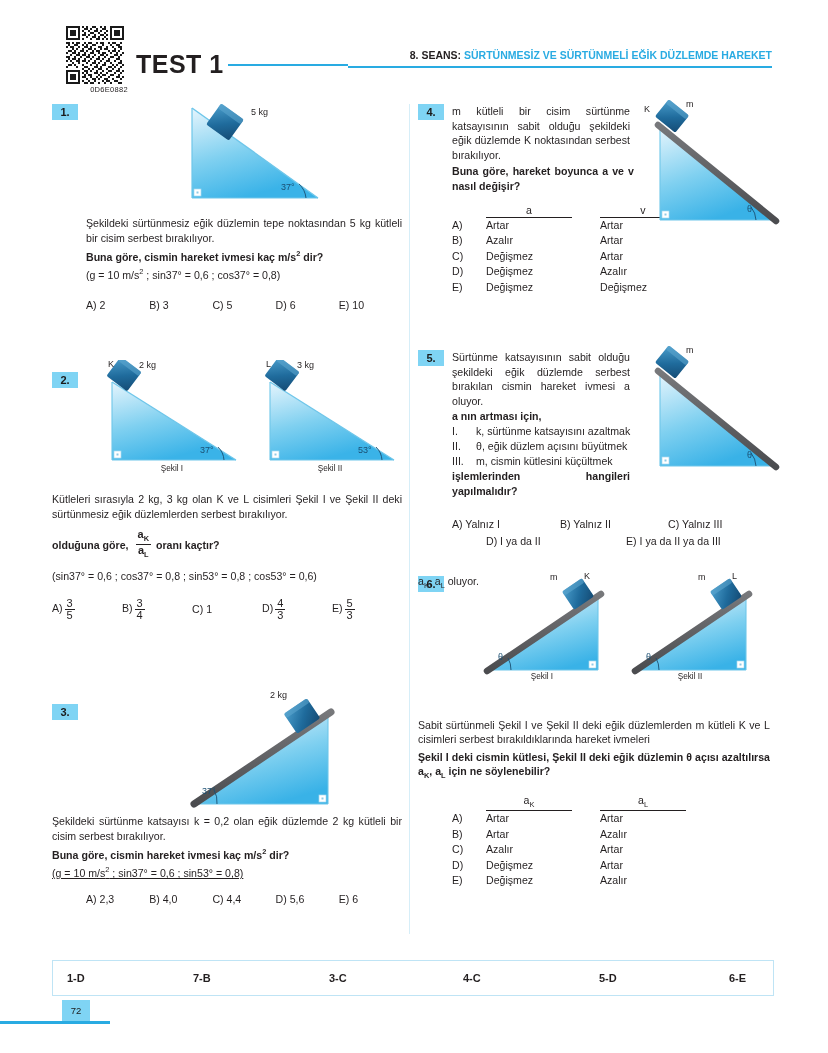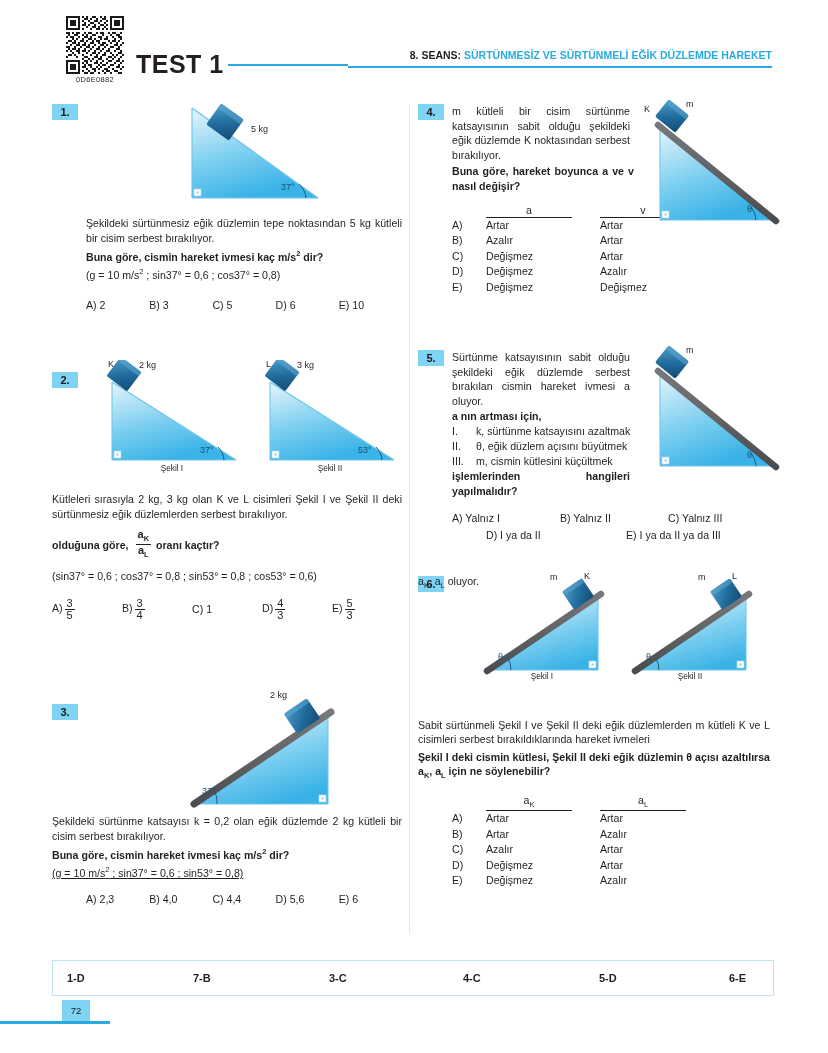--- a/index.html
+++ b/index.html
@@ -17,23 +17,23 @@
   }
 
   
   #header {
     position: absolute;
     left: 0; top: 0;
     width: 828px; height: 100px;
   }
   #qr-block {
     position: absolute;
-    left: 62px; top: 16px;
+    left: 62px; top: 26px;
     width: 66px;
-    text-align: center;
+    text-align: right;
   }
   #qr-code {
     width: 58px; height: 58px;
     margin: 0 auto;
     display: block;
   }
   #qr-id {
     font-size: 7.5px;
     letter-spacing: 0.3px;
     color: #231f20;
@@ -478,21 +478,21 @@
           <line x1="24" y1="6" x2="24" y2="96" stroke="#6ec6ea" stroke-width="1.2"></line>
           <line x1="24" y1="96" x2="150" y2="96" stroke="#6ec6ea" stroke-width="1.2"></line>
           <rect x="26" y="87" width="7" height="7" fill="#ffffff" stroke="#a9d9ef" stroke-width="0.7"></rect>
           <rect x="28.5" y="89.5" width="2" height="2" fill="#8ec9e6"></rect>
           <path d="M 138 96 A 22 22 0 0 0 131 82" fill="none" stroke="#1b4f72" stroke-width="0.9"></path>
           <g transform="translate(57,20) rotate(35.5)">
             <rect x="-14" y="-13" width="28" height="26" rx="2" fill="url(#bg1)"></rect>
             <rect x="-14" y="-13" width="28" height="6" rx="2" fill="#5fa8d0" opacity="0.55"></rect>
           </g>
         </svg>
-        <div class="fig-label" style="left:83px; top:22px;">5 kg</div>
+        <div class="fig-label" style="left:83px; top:5px;">5 kg</div>
         <div class="angle-label" style="left:113px; top:80px;">37°</div>
       </div>
 
       <div class="qtext" style="margin-top:112px;">Şekildeki sürtünmesiz eğik düzlemin tepe noktasından 5 kg kütleli bir cisim serbest bırakılıyor.</div>
       <div class="qtext b" style="margin-top:2px;">
         <span>Buna göre, cismin hareket ivmesi kaç m/s</span><sup>2</sup><span> dir?</span>
       </div>
       <div class="qnote">
         <span>(g = 10 m/s</span><sup>2</sup><span> ; sin37° = 0,6 ; cos37° = 0,8)</span>
       </div>
@@ -763,21 +763,21 @@
         <span class="rn">II.</span>
         <span>θ, eğik düzlem açısını büyütmek</span>
       </div>
       <div class="roman" style="width:190px;">
         <span class="rn">III.</span>
         <span>m, cismin kütlesini küçültmek</span>
       </div>
 
       <div class="qtext b" style="width:178px;">işlemlerinden hangileri yapılmalıdır?</div>
 
-      <div class="opts" style="margin-top:14px; width:318px;">
+      <div class="opts" style="margin-top:20px; width:318px;">
         <div style="width:108px;">A) Yalnız I</div>
         <div style="width:108px;">B) Yalnız II</div>
         <div style="width:100px;">C) Yalnız III</div>
       </div>
       <div class="opts" style="margin-top:5px; width:318px; padding-left:34px;">
         <div style="width:140px;">D) I ya da II</div>
         <div style="width:150px;">E) I ya da II ya da III</div>
       </div>
     </div>
   </div>

